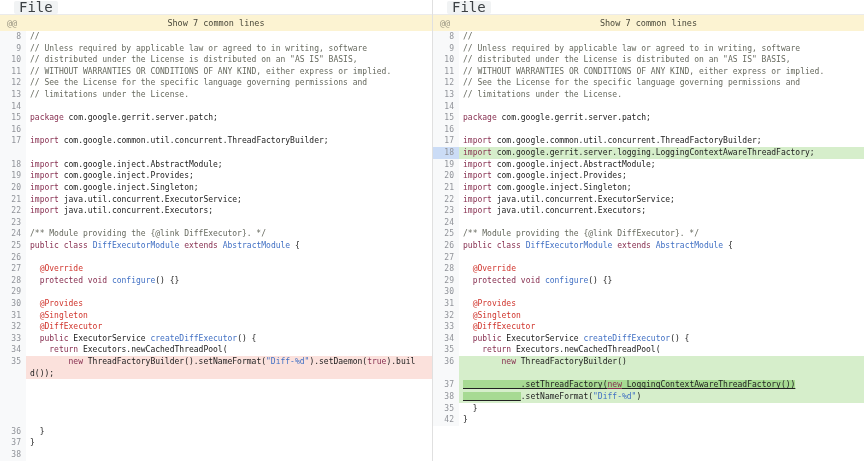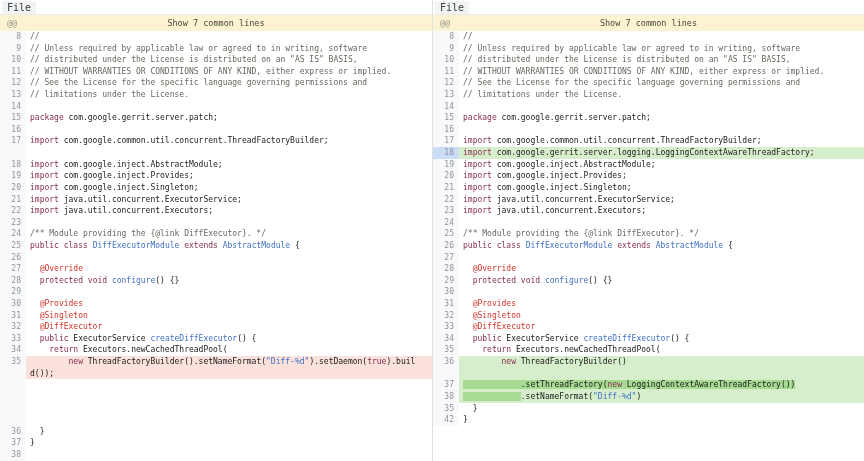--- a/index.html
+++ b/index.html
@@ -4,39 +4,39 @@
 <style>
   :root{
     --rh: 11.62px;
     --mono: "DejaVu Sans Mono", "Liberation Mono", monospace;
   }
   *{margin:0;padding:0;box-sizing:border-box;}
   body{width:864px;height:461px;overflow:hidden;background:#fff;font-family:var(--mono);}
   .diff-root{display:flex;width:864px;height:461px;}
   .pane{width:432px;height:461px;overflow:hidden;background:#fff;}
   .pane.right{border-left:1px solid #e0e0e0;}
-  .file-header{height:15px;display:flex;align-items:center;background:#fff;border-bottom:1px solid #ebebeb;font-size:10px;color:#3c4043;}
+  .file-header{height:15px;display:flex;align-items:center;background:#fff;border-bottom:1px solid #ebebeb;font-size:14px;color:#3c4043;padding-left:12px;}
   .file-label{background:#f1f3f4;padding:0 5px;height:13px;line-height:13px;margin-left:2px;border-radius:2px;}
   .context-bar{position:relative;height:16px;background:var(--ctx-bg);display:flex;align-items:center;justify-content:center;font-size:8.5px;cursor:pointer;}
   .hunk-marker{position:absolute;left:7px;top:0;height:16px;line-height:16px;color:var(--marker-color);}
   .context-label{color:var(--ctx-label-color);}
   .rows{width:100%;}
   .row{display:flex;height:var(--rh);line-height:var(--rh);font-size:8px;white-space:pre;}
   .num{width:26px;flex:0 0 26px;text-align:right;padding-right:5px;color:var(--num-color);background:var(--gutter-bg);cursor:pointer;overflow:hidden;}
   .num-sel{background:var(--num-sel-bg);}
   .code{flex:1 1 auto;padding-left:4px;color:var(--plain-color);overflow:hidden;}
   .bg-del{background:var(--del-bg);}
   .bg-add{background:var(--add-bg);}
   .tok-k{color:var(--kw-color);}
   .tok-a{color:var(--ann-color);}
   .tok-t{color:var(--title-color);}
   .tok-s{color:var(--str-color);}
   .tok-c{color:var(--com-color);}
   .tok-p{color:var(--plain-color);}
-  .hl{background:var(--add-dark-bg);}
+  .hl{background:var(--add-dark-bg);text-decoration:underline;}
 </style>
 </head>
 <body>
 
 <div class="diff-root">
 
   <div class="pane left">
     <div class="file-header">
       <span class="file-label">File</span>
     </div>

